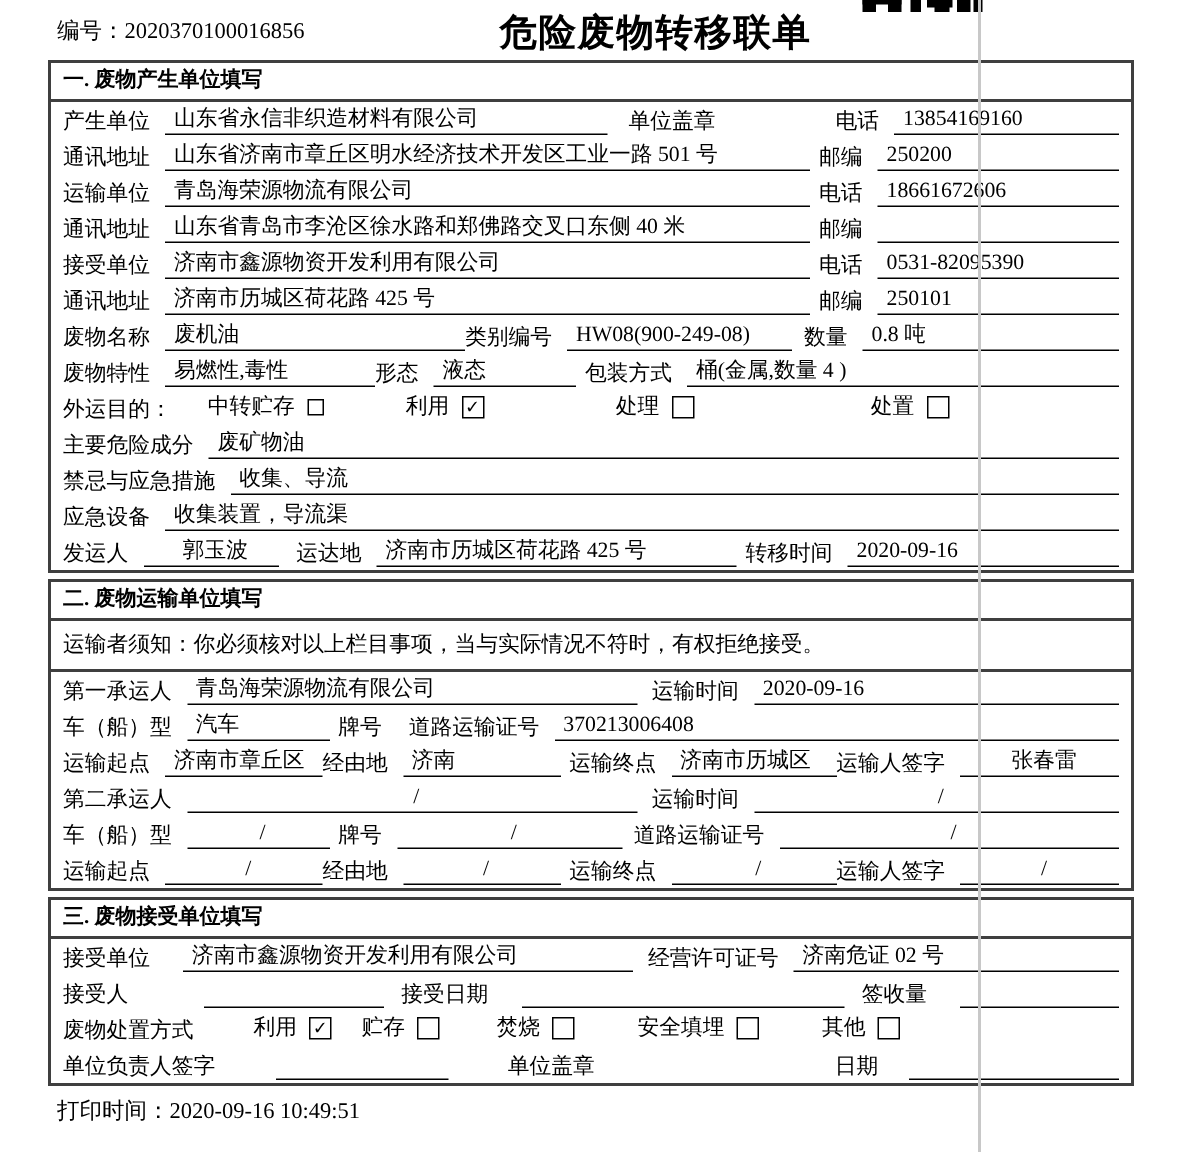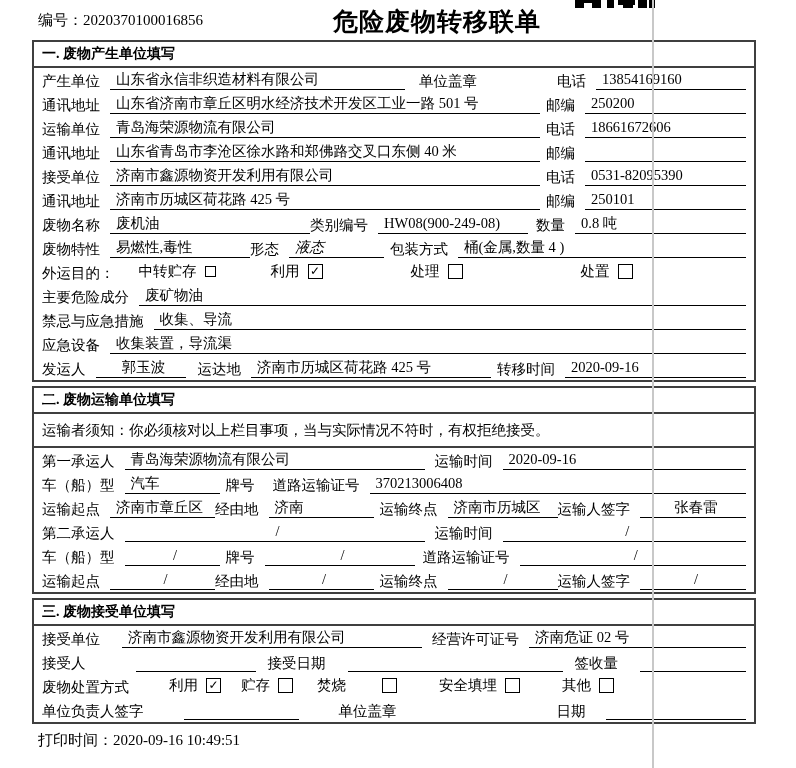--- a/index.html
+++ b/index.html
@@ -110,21 +110,21 @@
           <span class="val" style="width: 200px;">废机油</span>
           <span class="lbl">类别编号</span>
           <span class="val" style="width: 150px;">HW08(900-249-08)</span>
           <span class="lbl" style="margin-left: 8px;">数量</span>
           <span class="val fill">0.8 吨</span>
         </div>
         <div class="row">
           <span class="lbl">废物特性</span>
           <span class="val" style="width: 140px;">易燃性,毒性</span>
           <span class="lbl">形态</span>
-          <span class="val" style="width: 95px; font-style: italic;">液态</span>
+          <span class="val" style="width: 95px;">液态</span>
           <span class="lbl" style="margin-left: 6px;">包装方式</span>
           <span class="val fill">桶(金属,数量 4 )</span>
         </div>
         <div class="row">
           <span class="lbl">外运目的：</span>
           <span class="cb" style="margin-left: 14px;">
             <span class="cb-label">中转贮存</span>
             <span class="box small"></span>
           </span>
           <span class="cb" style="margin-left: 55px;">
@@ -233,21 +233,21 @@
         <div class="row">
           <span class="lbl">废物处置方式</span>
           <span class="cb" style="margin-left: 30px;">
             <span class="cb-label">利用</span>
             <span class="box">✓</span>
           </span>
           <span class="cb" style="margin-left: 20px;">
             <span class="cb-label">贮存</span>
             <span class="box"></span>
           </span>
-          <span class="cb" style="margin-left: 24px; gap: 28px;">
+          <span class="cb" style="margin-left: 38px;">
             <span class="cb-label">焚烧</span>
             <span class="box"></span>
           </span>
           <span class="cb" style="margin-left: 42px;">
             <span class="cb-label">安全填埋</span>
             <span class="box"></span>
           </span>
           <span class="cb" style="margin-left: 42px;">
             <span class="cb-label">其他</span>
             <span class="box"></span>

